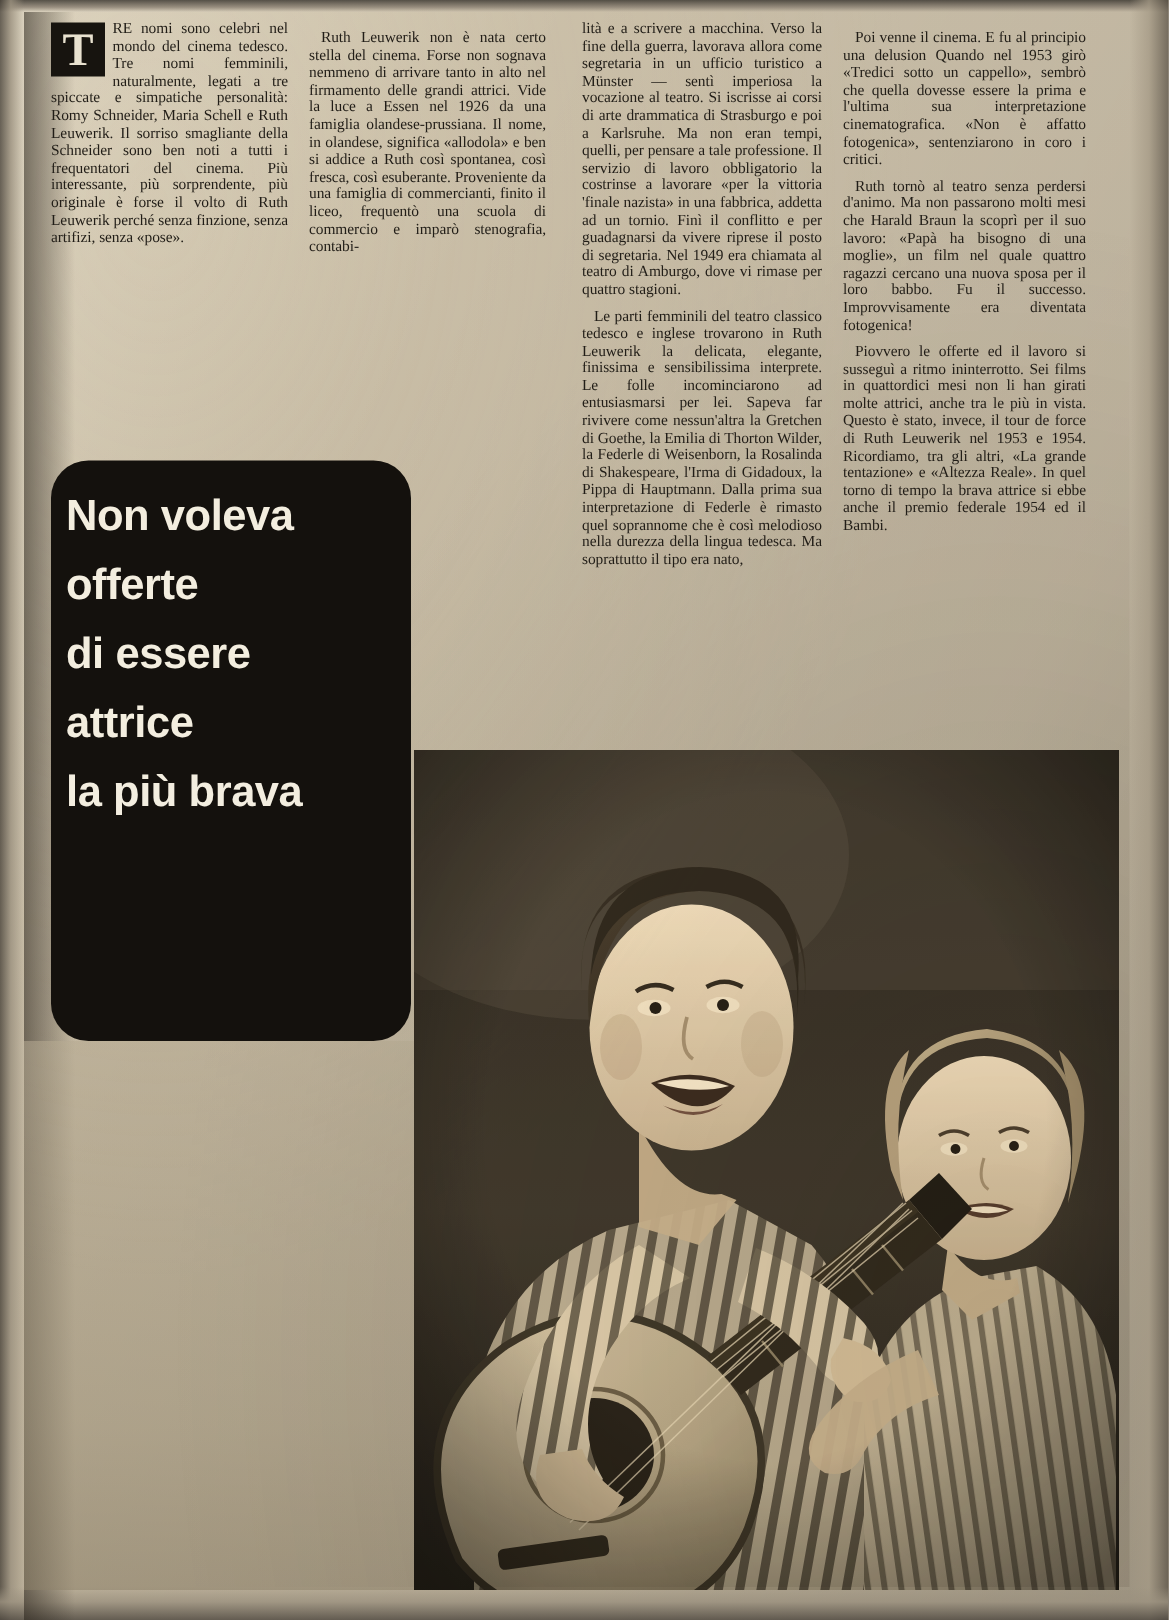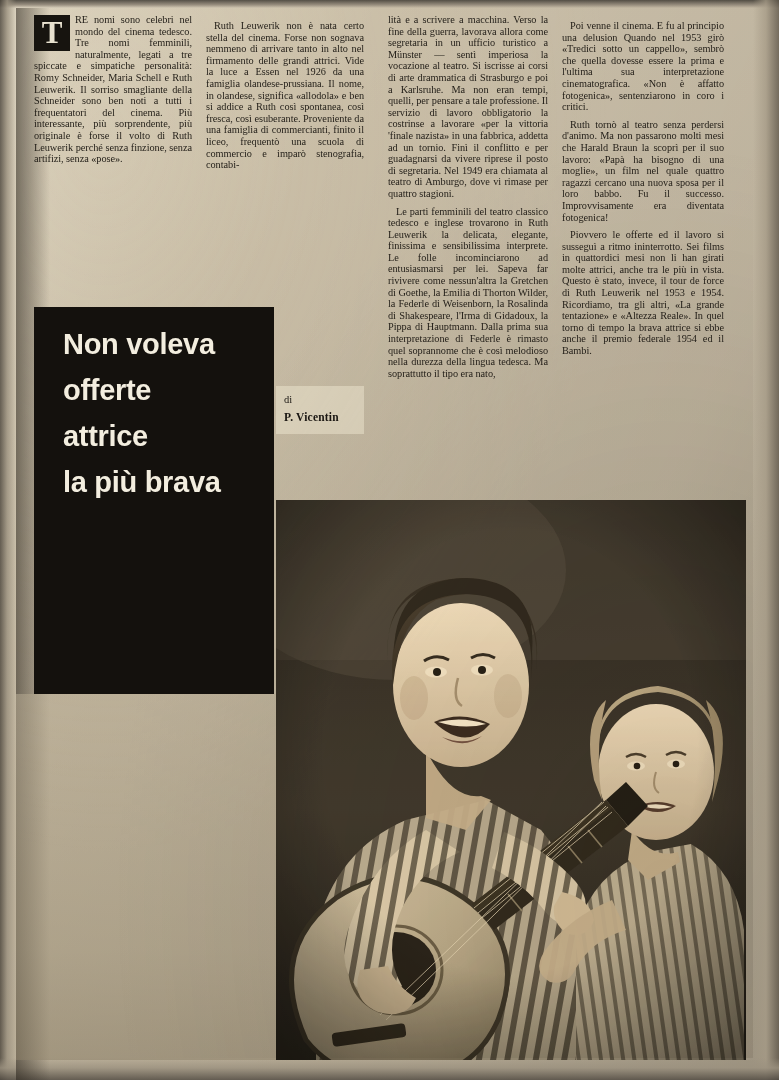--- a/index.html
+++ b/index.html
@@ -108,21 +108,22 @@
   
   .headline-box {
     position: absolute;
     left: 34px;
     top: 307px;
     width: 240px;
     height: 387px;
     background: #14110d;
     color: #f3eee1;
     box-sizing: border-box;
-    padding: 14px 14px 10px 29px;
+    padding: 14px 14px 10px 10px;
+    border-radius: 25px;
   }
   .headline-box .hl {
     font-family: "Liberation Sans", sans-serif;
     font-weight: bold;
     font-size: 29px;
     line-height: 46px;
     letter-spacing: -0.3px;
   }
 
   
@@ -207,28 +208,25 @@
       <p class="gap">Ruth tornò al teatro senza perdersi d'animo. Ma non passarono molti mesi che Harald Braun la scoprì per il suo lavoro: «Papà ha bisogno di una moglie», un film nel quale quattro ragazzi cercano una nuova sposa per il loro babbo. Fu il successo. Improvvisamente era diventata fotogenica!</p>
       <p class="gap">Piovvero le offerte ed il lavoro si susseguì a ritmo ininterrotto. Sei films in quattordici mesi non li han girati molte attrici, anche tra le più in vista. Questo è stato, invece, il tour de force di Ruth Leuwerik nel 1953 e 1954. Ricordiamo, tra gli altri, «La grande tentazione» e «Altezza Reale». In quel torno di tempo la brava attrice si ebbe anche il premio federale 1954 ed il Bambi.</p>
     </div>
   </div>
 
   <div class="left-dark"></div>
 
   <div class="headline-box">
     <div class="hl">Non voleva</div>
     <div class="hl">offerte</div>
+    <div class="hl">di essere</div>
     <div class="hl">attrice</div>
     <div class="hl">la più brava</div>
   </div>
 
-  <div class="byline">
-    <div class="di">di</div>
-    <div class="auth">P. Vicentin</div>
-  </div>
 
   <div class="photo">
     <svg width="470" height="560" viewBox="0 0 470 560" xmlns="http://www.w3.org/2000/svg" aria-hidden="true">
       <defs>
         <linearGradient id="bgwall" x1="0" y1="0" x2="0" y2="1">
           <stop offset="0%" stop-color="#2b2620"></stop>
           <stop offset="55%" stop-color="#3a332a"></stop>
           <stop offset="100%" stop-color="#221e19"></stop>
         </linearGradient>
         <linearGradient id="guitarTop" x1="0" y1="0" x2="1" y2="1">

